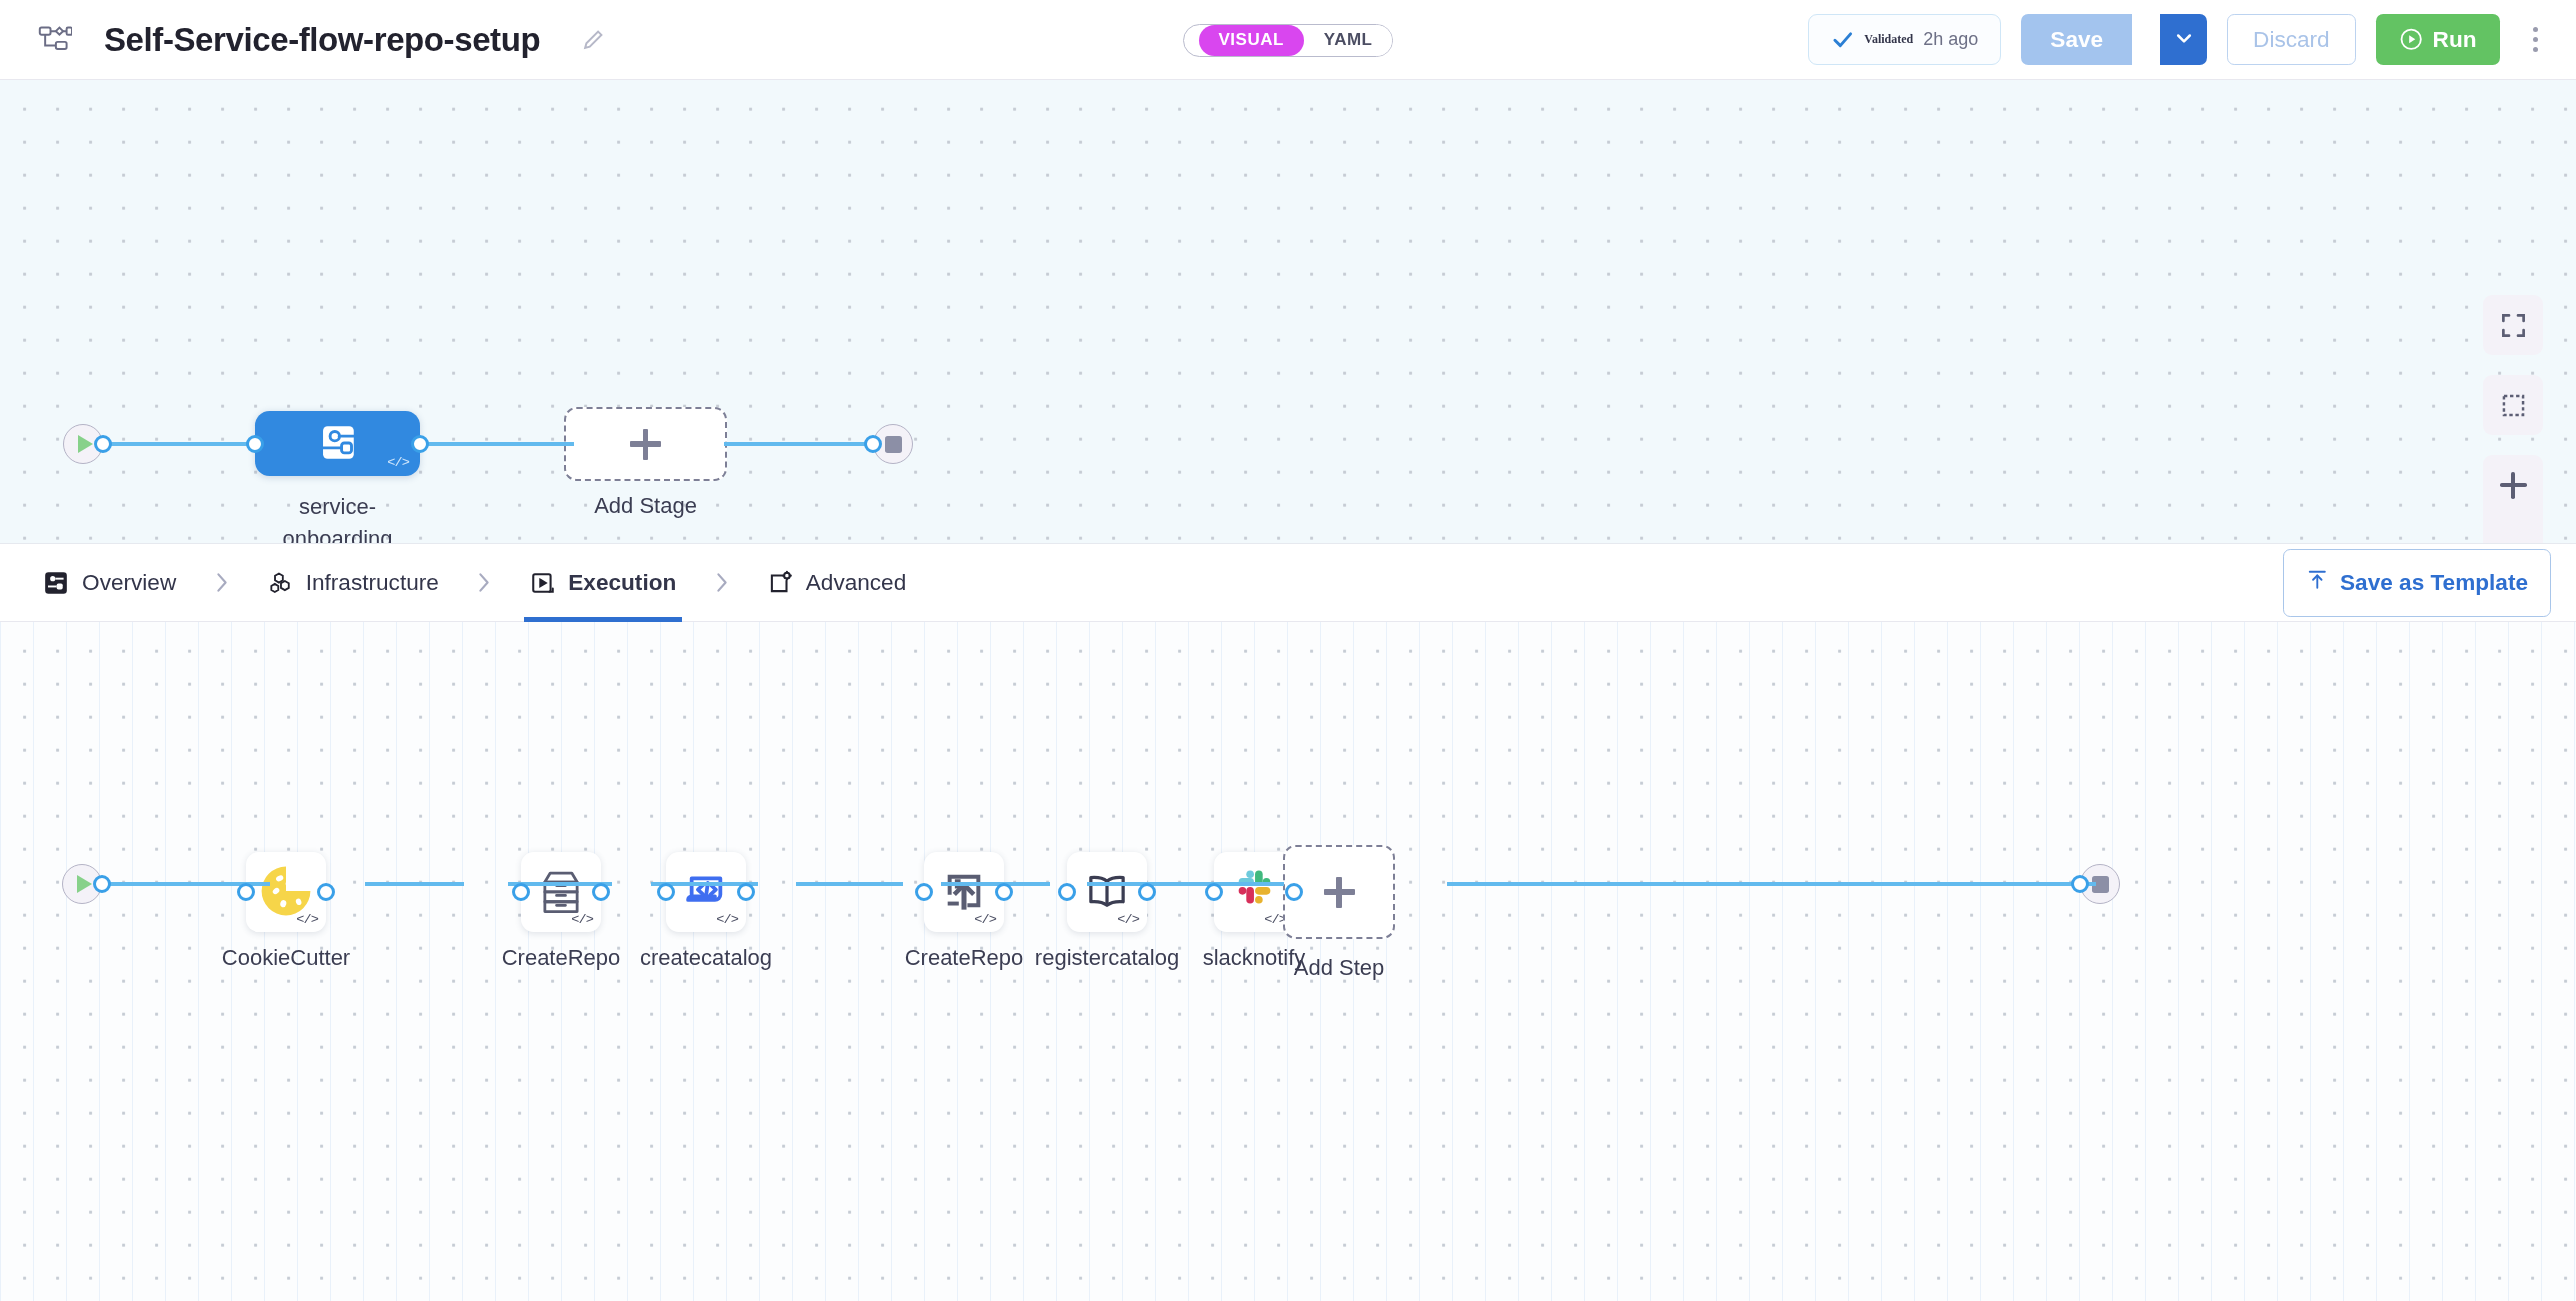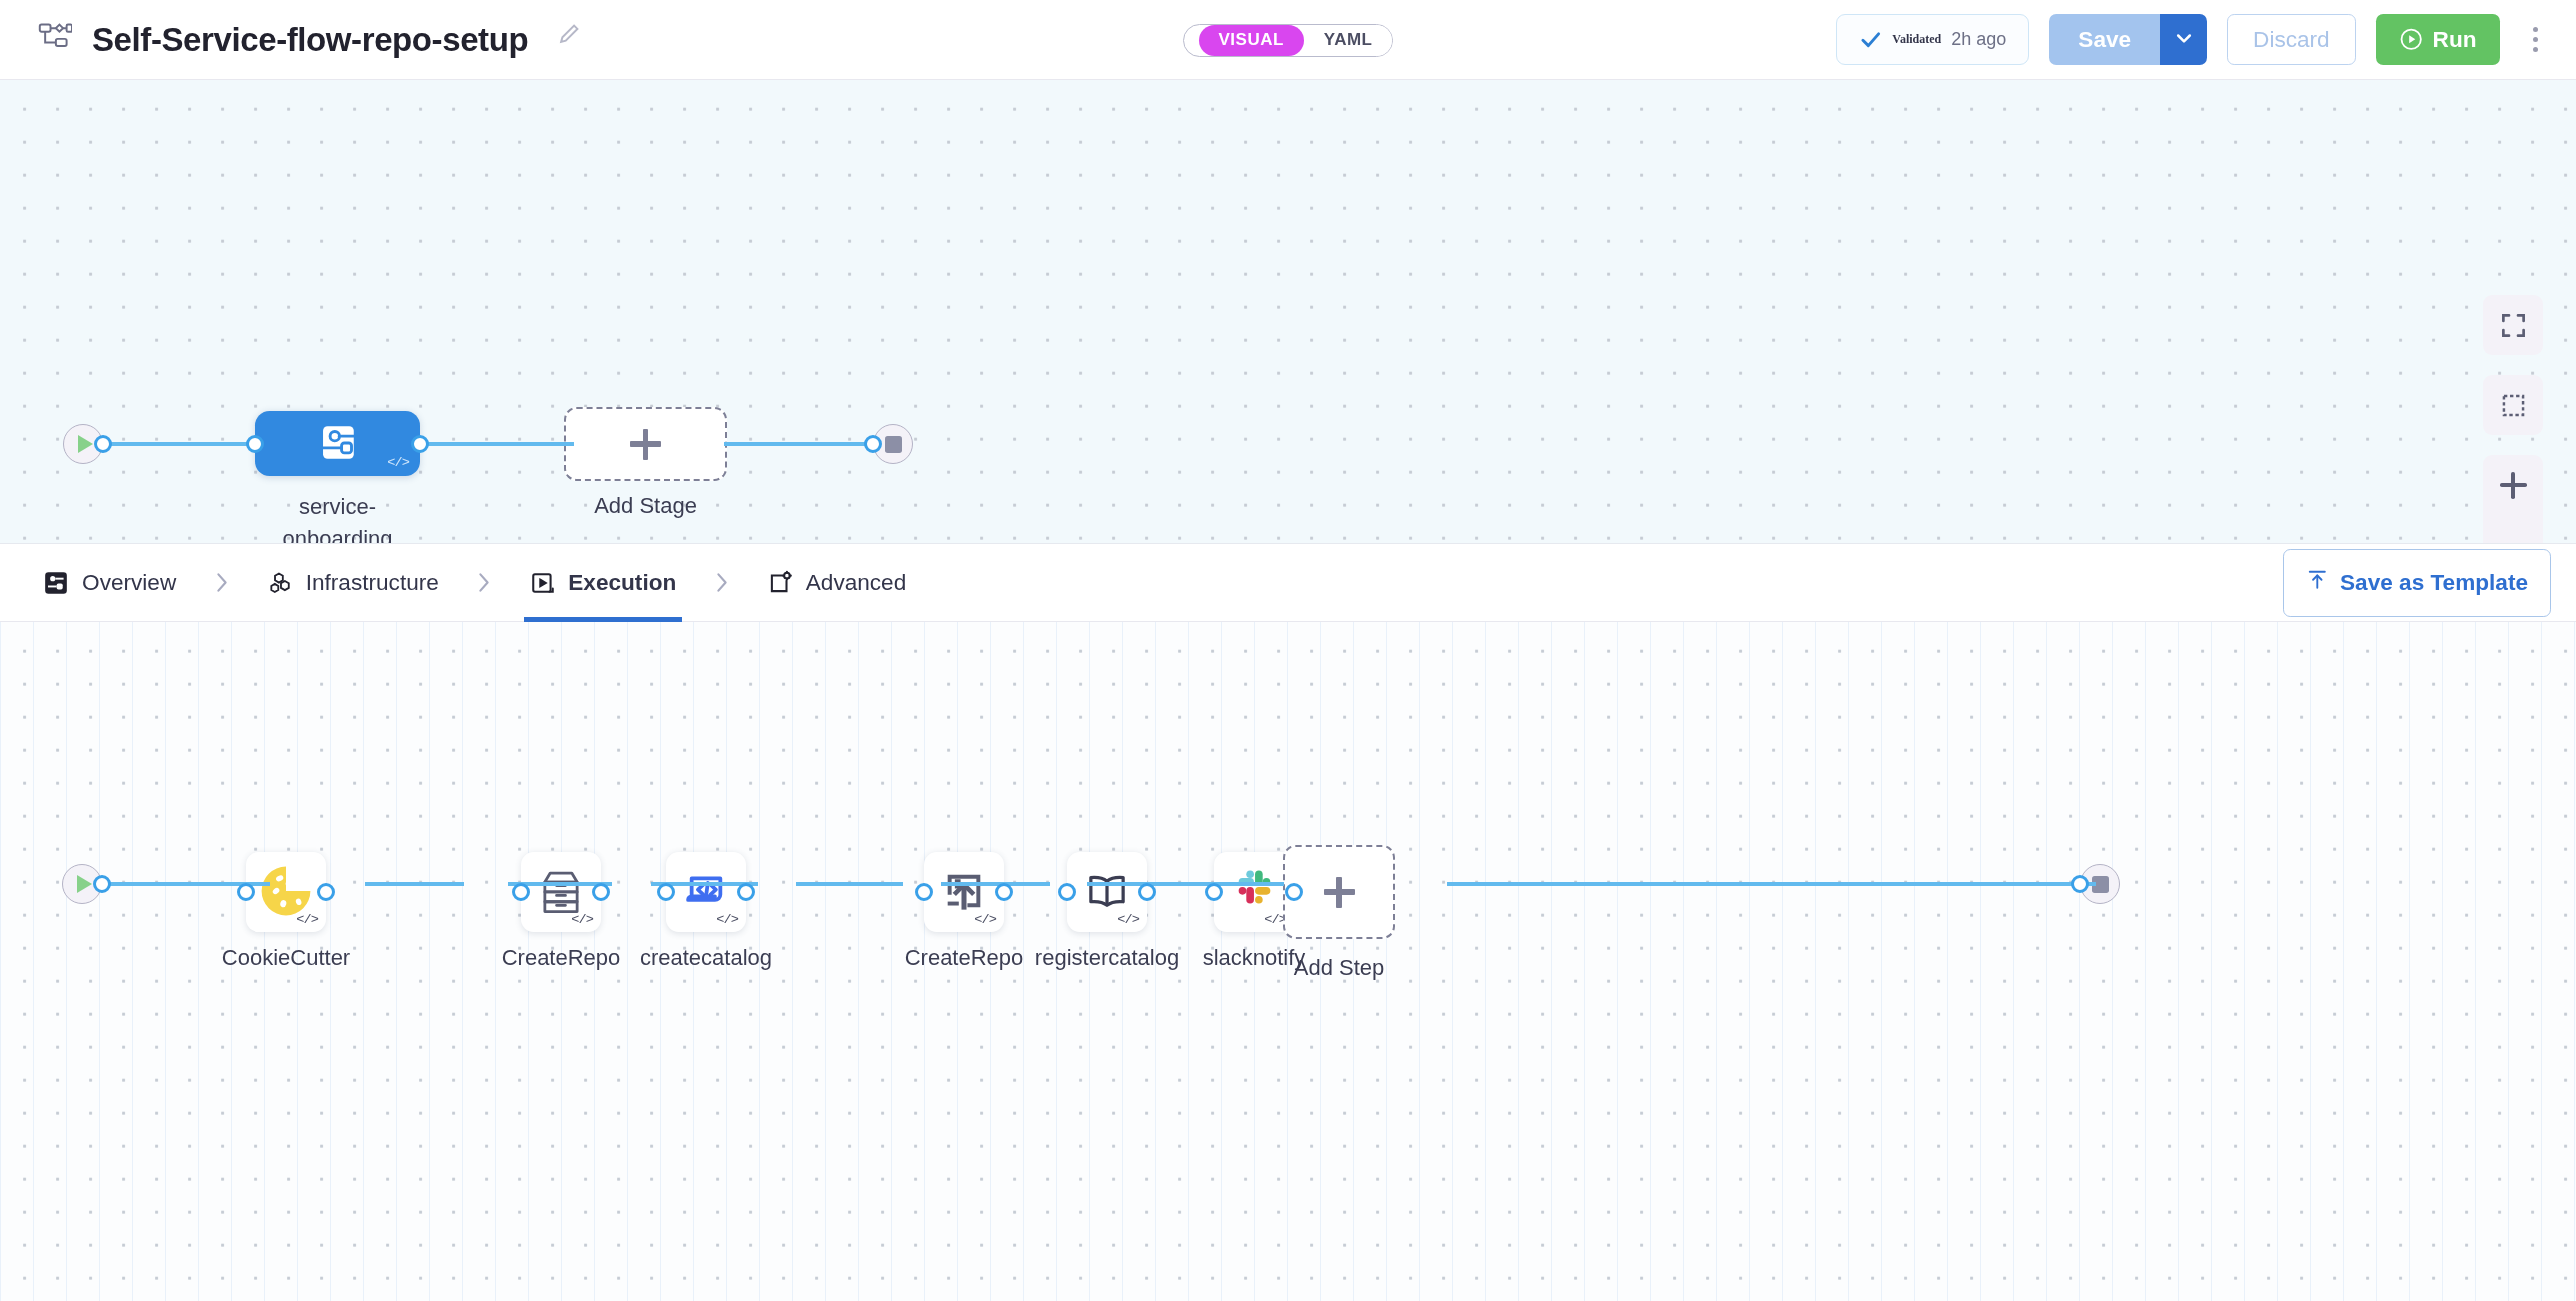--- a/index.html
+++ b/index.html
@@ -13,21 +13,21 @@
   
   .header {
     position: relative;
     height: 80px;
     background: #ffffff;
     border-bottom: 0.9px solid #e8e8ef;
     display: flex;
     align-items: center;
     padding: 0 25px 0 38px;
   }
-  .header-left { display: flex; align-items: flex-start; gap: 20px; flex: 0 0 auto; }
+  .header-left { display: flex; align-items: center; gap: 32px; flex: 0 0 auto; }
   .pipeline-icon { width: 34px; height: 31px; color: #6b6d85; flex: 0 0 auto; }
   .page-title {
     font-size: 33px; font-weight: 700; color: #22222e;
     letter-spacing: -0.4px; white-space: nowrap;
   }
   .edit-pencil { width: 25px; height: 25px; color: #b6b8c8; margin-left: 9px; cursor: pointer; }
 
   
   .header-center {
     position: absolute; left: 0; right: 0; top: 0; height: 80px;
@@ -53,21 +53,21 @@
   }
   .validated-badge {
     display: flex; align-items: center; gap: 10px;
     height: 51px; padding: 0 22px;
     border: 0.9px solid #cfe6f7; border-radius: 9px; background: #fbfdff;
   }
   .check-icon { width: 23.5px; height: 23.5px; color: #2b7fd4; }
   .validated-label { font-size: 12px; font-weight: 700; color: #33354a; font-family: Liberation Serif, serif; }
   .validated-time { font-size: 18px; color: #6d7086; }
 
-  .save-group { display: flex; height: 51px; border-radius: 7.2px; overflow: hidden; }
+  .save-group { display: flex; height: 51px; border-radius: 7.2px; overflow: hidden; gap: 28px; }
   .save-btn {
     background: #a3c4ee; color: #ffffff;
     font-size: 22.6px; font-weight: 700;
     padding: 0 29px; display: flex; align-items: center;
     border: none; cursor: default;
   }
   .save-caret {
     background: #2f6fd0; width: 47px;
     display: flex; align-items: center; justify-content: center;
     cursor: pointer;

